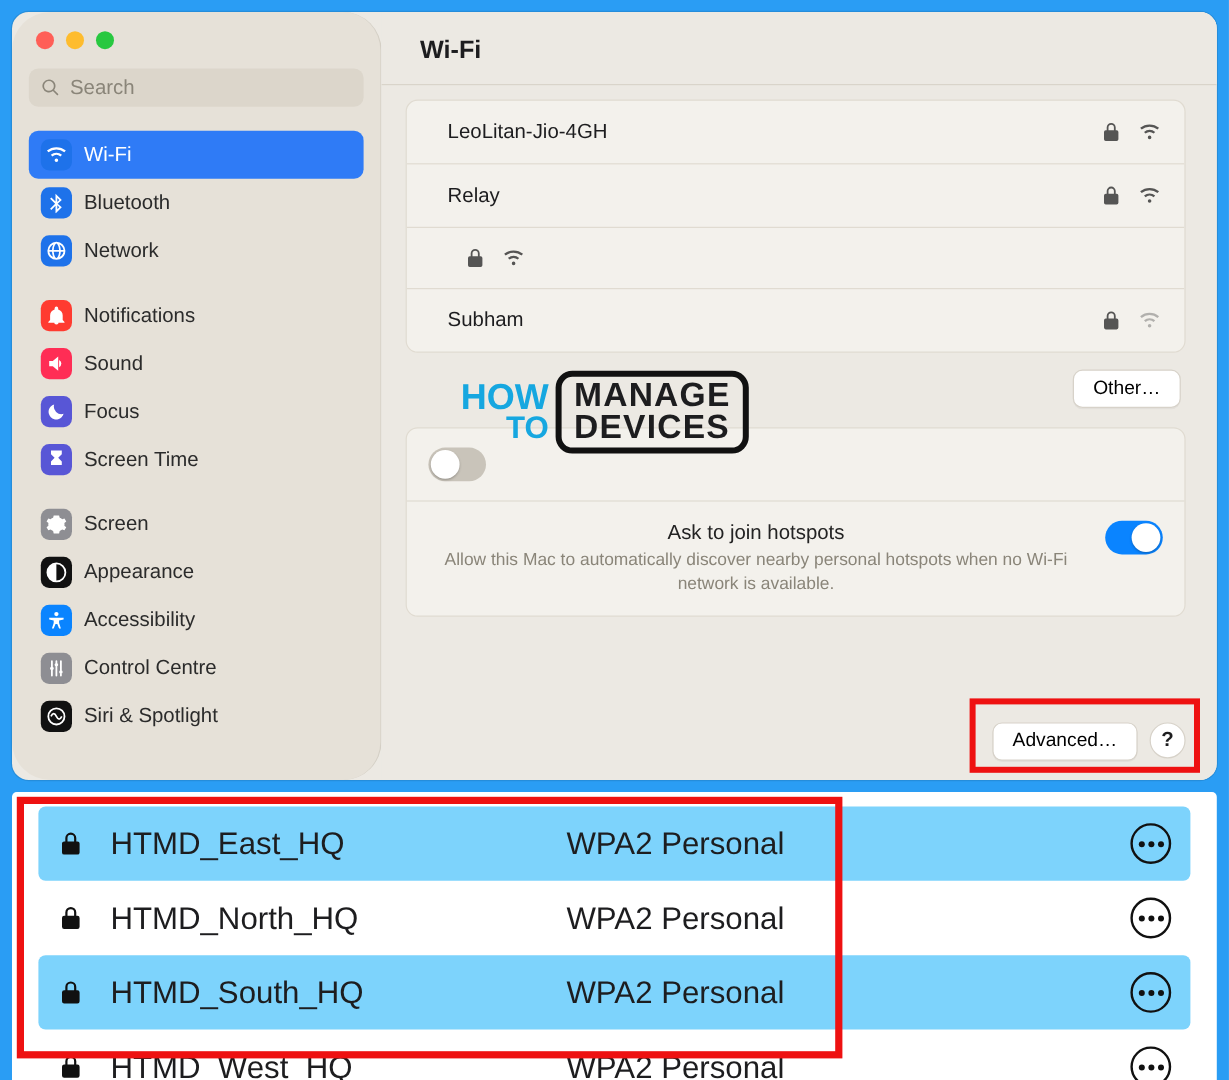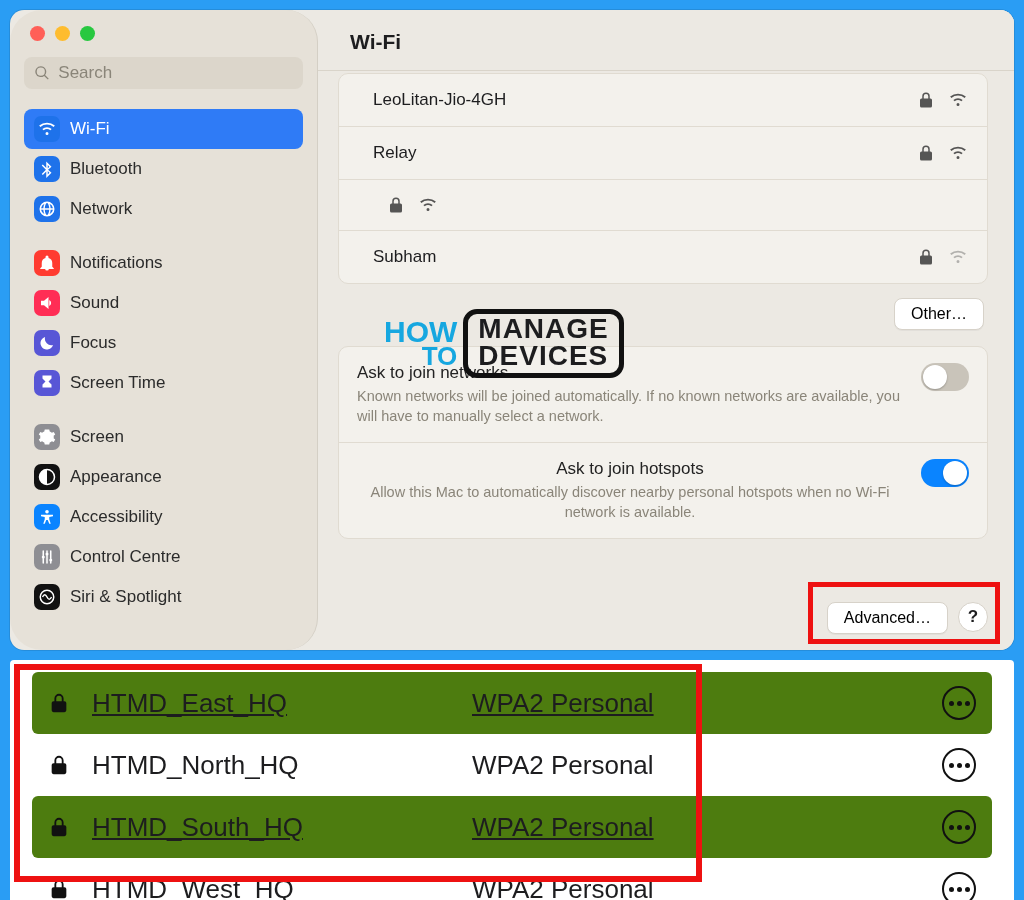--- a/index.html
+++ b/index.html
@@ -107,21 +107,21 @@
     overflow-y: auto;
     flex: 1;
     position: relative;
   }
 
   .net-list {
     background: #f3f1ec;
     border: 1px solid #e0dbd1;
     border-radius: 10px;
     overflow: hidden;
-    margin-top: 2px;
+    margin-top: 12px;
   }
   .net-row {
     display: flex; align-items: center;
     padding: 16px 20px 16px 34px;
     border-bottom: 1px solid #e0dbd1;
     font-size: 17px;
   }
   .net-row:last-child { border-bottom: none; }
   .net-name { flex: 1; }
   .lock-i, .wifi-i { width: 18px; height: 18px; margin-left: 14px; fill: #3a3a3a; opacity:.85; }
@@ -220,21 +220,21 @@
     padding: 12px 22px;
     position: relative;
   }
   .known-list { position: relative; }
   .known-row {
     display: flex; align-items: center;
     padding: 14px 16px;
     font-size: 26px;
     border-radius: 6px;
   }
-  .known-row.alt { background: #4d7c0f; text-decoration: underline; }
+  .known-row.alt { background: #7dd3fc; }
   .known-lock { width: 22px; height: 22px; fill:#111; margin-right: 22px; flex-shrink:0; }
   .known-name { width: 380px; font-weight: 500; }
   .known-sec  { flex: 1; font-weight: 500; }
   .known-more {
     width: 34px; height: 34px; border-radius: 50%;
     border: 2.5px solid #111;
     display: flex; align-items:center; justify-content:center;
     font-weight: 700; letter-spacing: 1px; font-size: 10px;
   }
   .known-more span{display:block;width:5px;height:5px;background:#111;border-radius:50%;margin:0 1.5px;}
@@ -466,24 +466,20 @@
               </svg>
             </div>
           </div>
 
         <div class="other-row">
           <button class="mac-btn">Other…</button>
         </div>
 
         <div class="setting-block">
           <div class="setting-row">
-            <div class="setting-text">
-              <div class="setting-title">Ask to join networks</div>
-              <div class="setting-desc">Known networks will be joined automatically. If no known networks are available, you will have to manually select a network.</div>
-            </div>
             <div id="sw-net" class="switch off">
                 <div class="knob"></div>
               </div>
           </div>
           <div class="setting-row">
             <div class="setting-text">
               <div class="setting-title">Ask to join hotspots</div>
               <div class="setting-desc">Allow this Mac to automatically discover nearby personal hotspots when no Wi-Fi network is available.</div>
             </div>
             <div id="sw-hot" class="switch on">

